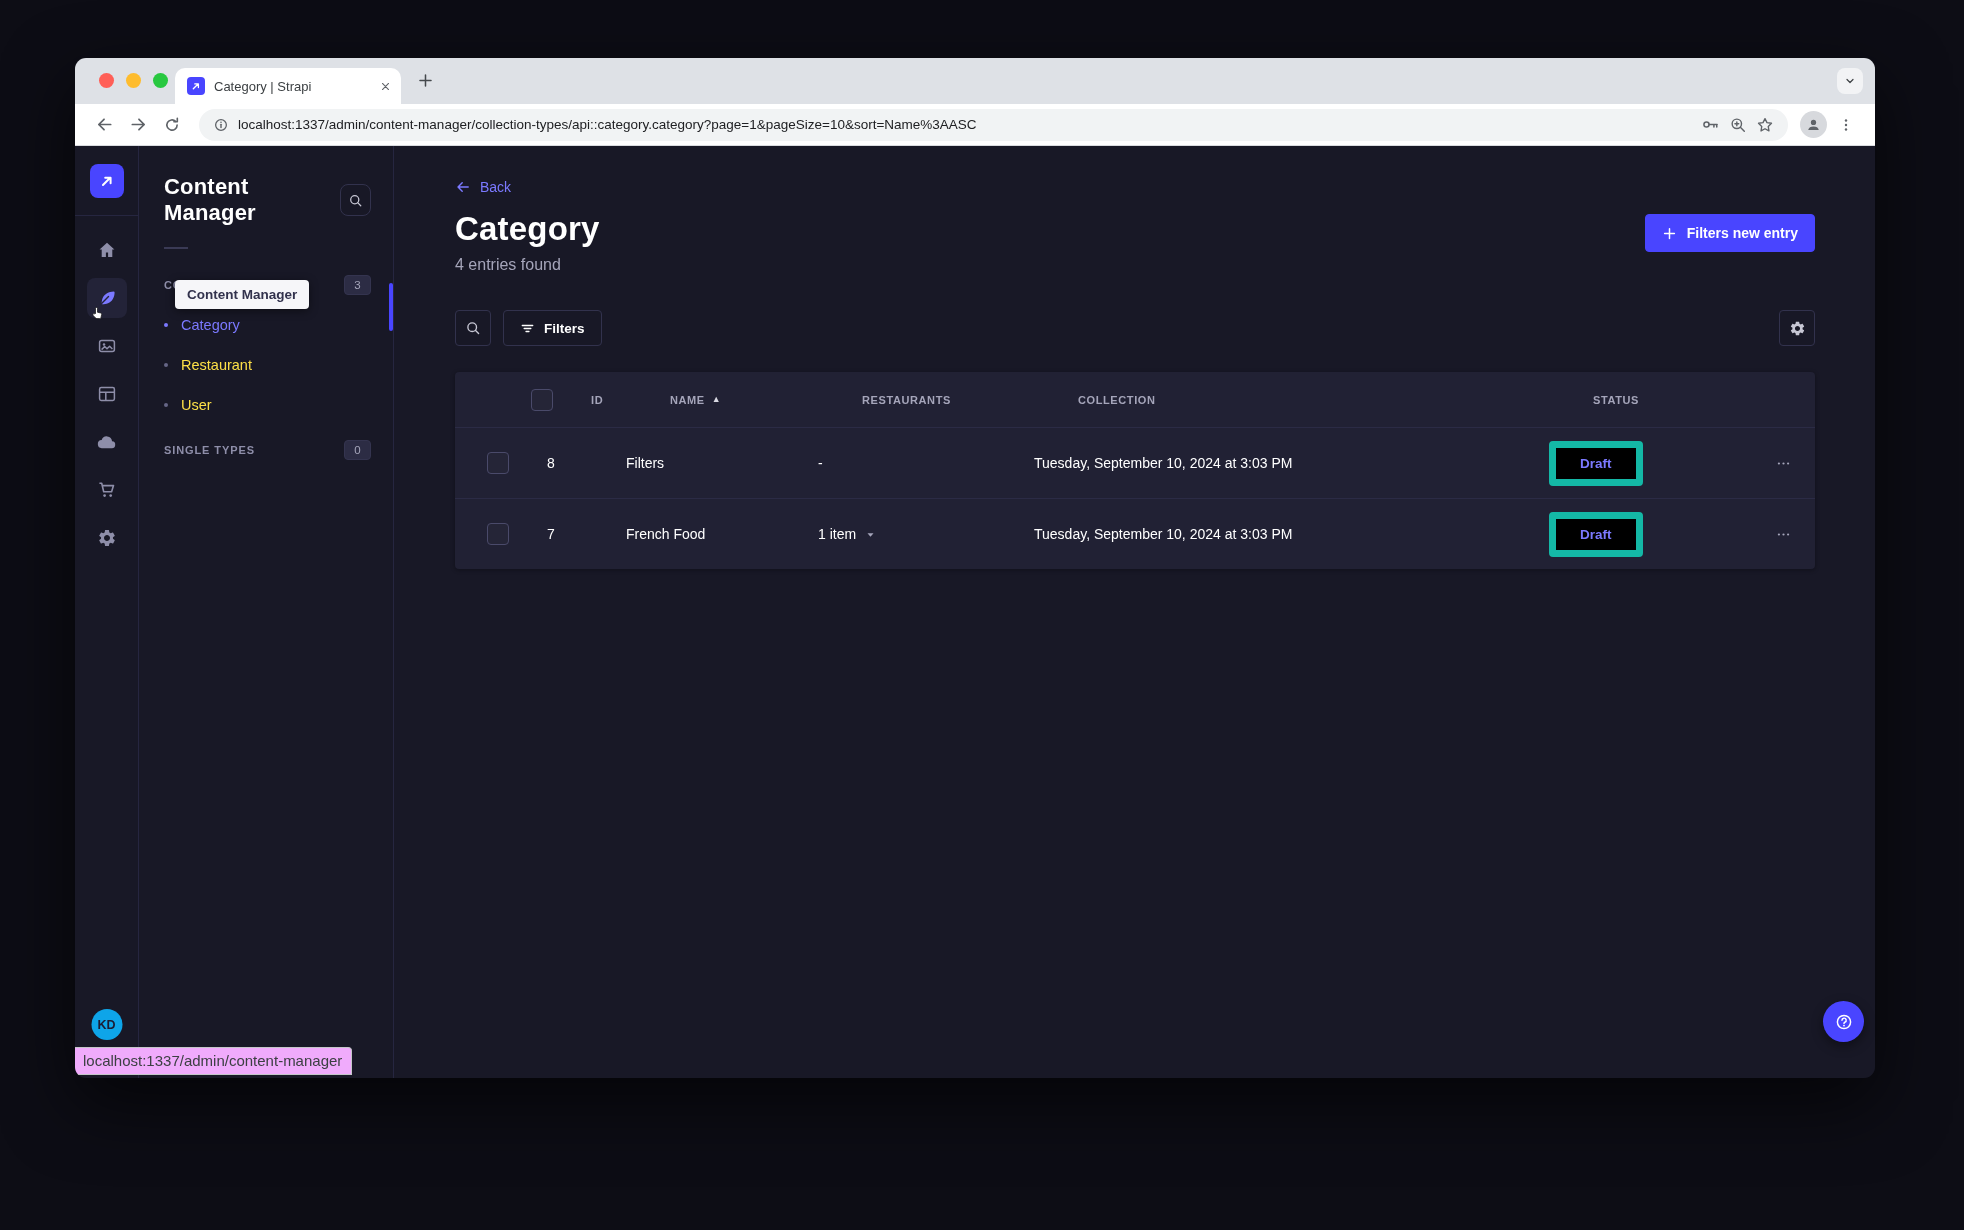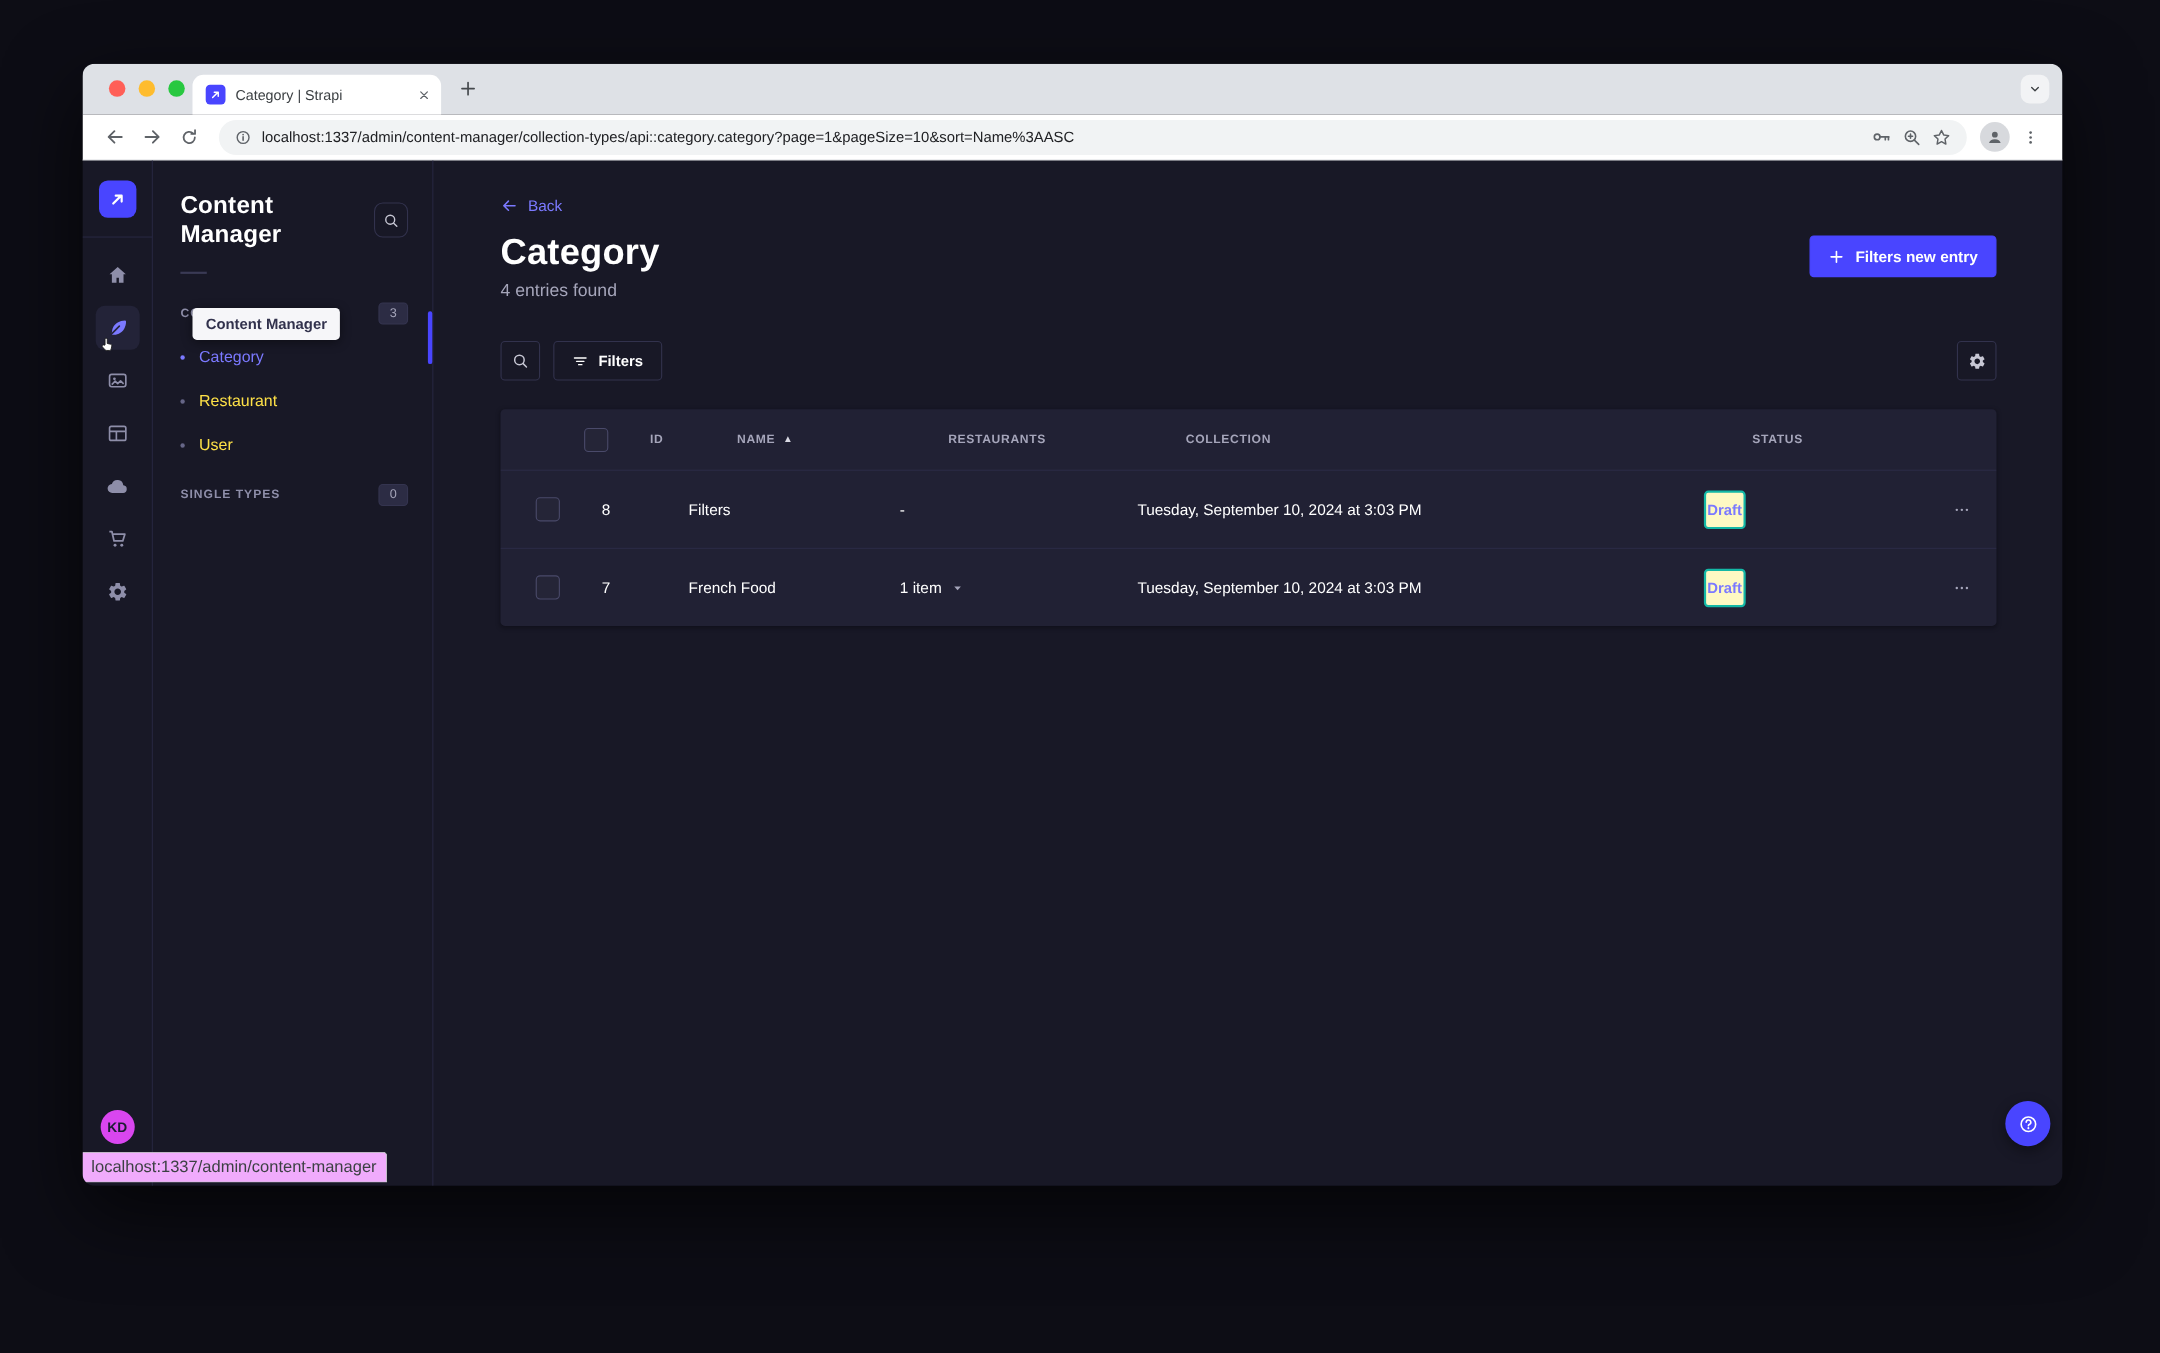--- a/index.html
+++ b/index.html
@@ -60,21 +60,21 @@
     width:64px; flex:none; border-right:1px solid #262640;
     display:flex; flex-direction:column; align-items:center; padding-top:18px; position:relative;
   }
   .logo-btn { width:34px; height:34px; border-radius:8px; background:#4945ff; display:flex; align-items:center; justify-content:center; margin-bottom:17px; }
   .rail-divider { width:64px; height:1px; background:#262640; margin-bottom:14px; }
   .navbtn { width:40px; height:40px; border-radius:8px; display:flex; align-items:center; justify-content:center; color:#8e8ea9; margin-bottom:8px; position:relative; }
   .navbtn.active { background:#232338; color:#7b79ff; }
   .cursor-glyph { position:absolute; left:2px; bottom:-4px; }
   .avatar-kd {
     position:absolute; bottom:38px; left:50%; transform:translateX(-50%);
-    width:31px; height:31px; border-radius:50%; background:#d946ef;
+    width:31px; height:31px; border-radius:50%; background:#0ea5e9;
     display:flex; align-items:center; justify-content:center;
     font-size:12.5px; font-weight:bold; color:#1c1c33;
   }
 
   
   .subnav { width:255px; flex:none; border-right:1px solid #262640; padding-top:28px; position:relative; }
   .subnav-head { display:flex; align-items:center; justify-content:space-between; padding:0 22px 0 25px; }
   .subnav-title { font-size:22px; font-weight:bold; letter-spacing:.2px; }
   .subnav-search { width:32px; height:32px; border:1px solid #32324d; border-radius:8px; display:flex; align-items:center; justify-content:center; color:#c7c7d4; background:transparent; }
   .subnav-divider { width:24px; height:2px; background:#3a3a55; margin:21px 0 0 25px; }
@@ -123,22 +123,22 @@
   .table-card { margin-top:26px; background:#212134; border-radius:4px; box-shadow:0 1px 4px rgba(5,5,10,.4); overflow:hidden; }
   .trow { display:grid; grid-template-columns:92px 79px 192px 216px 515px 202px 1fr; align-items:center; }
   .trow.head { height:55px;margin-left:44px; }
   .trow.body { height:71px; border-top:1px solid #2b2b45; }
   .th { font-size:11px; font-weight:bold; letter-spacing:.6px; color:#a5a5ba; display:flex; align-items:center; gap:7px; }
   .td { font-size:14px; color:#ffffff; display:flex; align-items:center; gap:7px; }
   .checkbox { width:22px; height:22px; border:1px solid #4a4a6a; border-radius:4px; margin-left:32px; background:rgba(255,255,255,.02); }
   .sort-tri { font-size:9px; color:#d9d9e3; line-height:1; }
   .caret { color:#a5a5ba; margin-left:2px; }
   .status-badge {
-    display:inline-block; padding:8px 1px; border:2px solid #14b8a6; border-radius:4px;
-    background:#fef9c3; color:#7b79ff; font-size:13.5px; font-weight:600;
+    display:inline-block; padding:8px 24px; border:7px solid #14b8a6; border-radius:4px;
+    background:#000000; color:#7b79ff; font-size:13.5px; font-weight:600;
   }
   .kebab { color:#a5a5ba; display:flex; justify-content:center; }
 
   
   .help-btn {
     position:absolute; right:11px; bottom:36px; width:41px; height:41px; border-radius:50%;
     background:#4945ff; display:flex; align-items:center; justify-content:center; color:#ffffff;
     box-shadow:0 4px 12px rgba(0,0,0,.4); z-index:40;
   }
   .status-tip {

